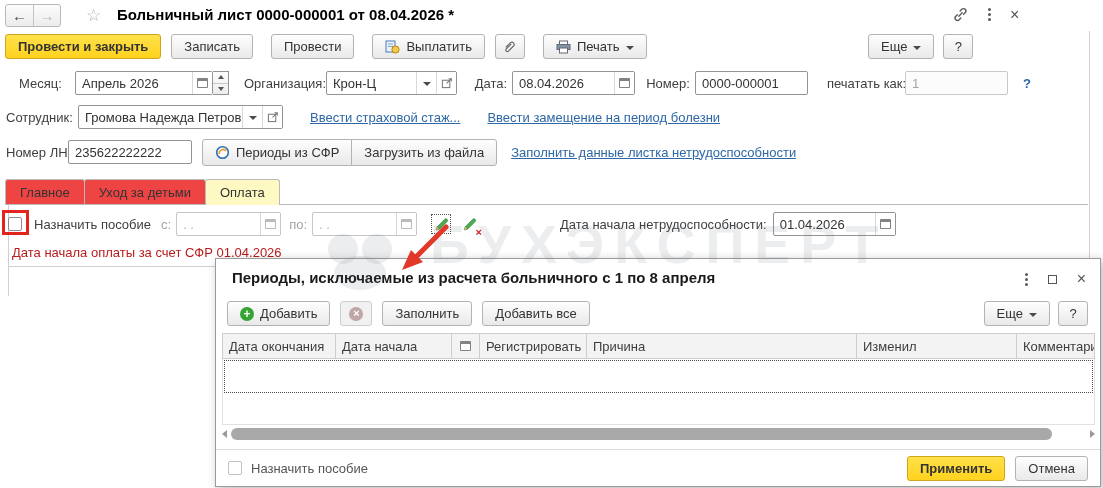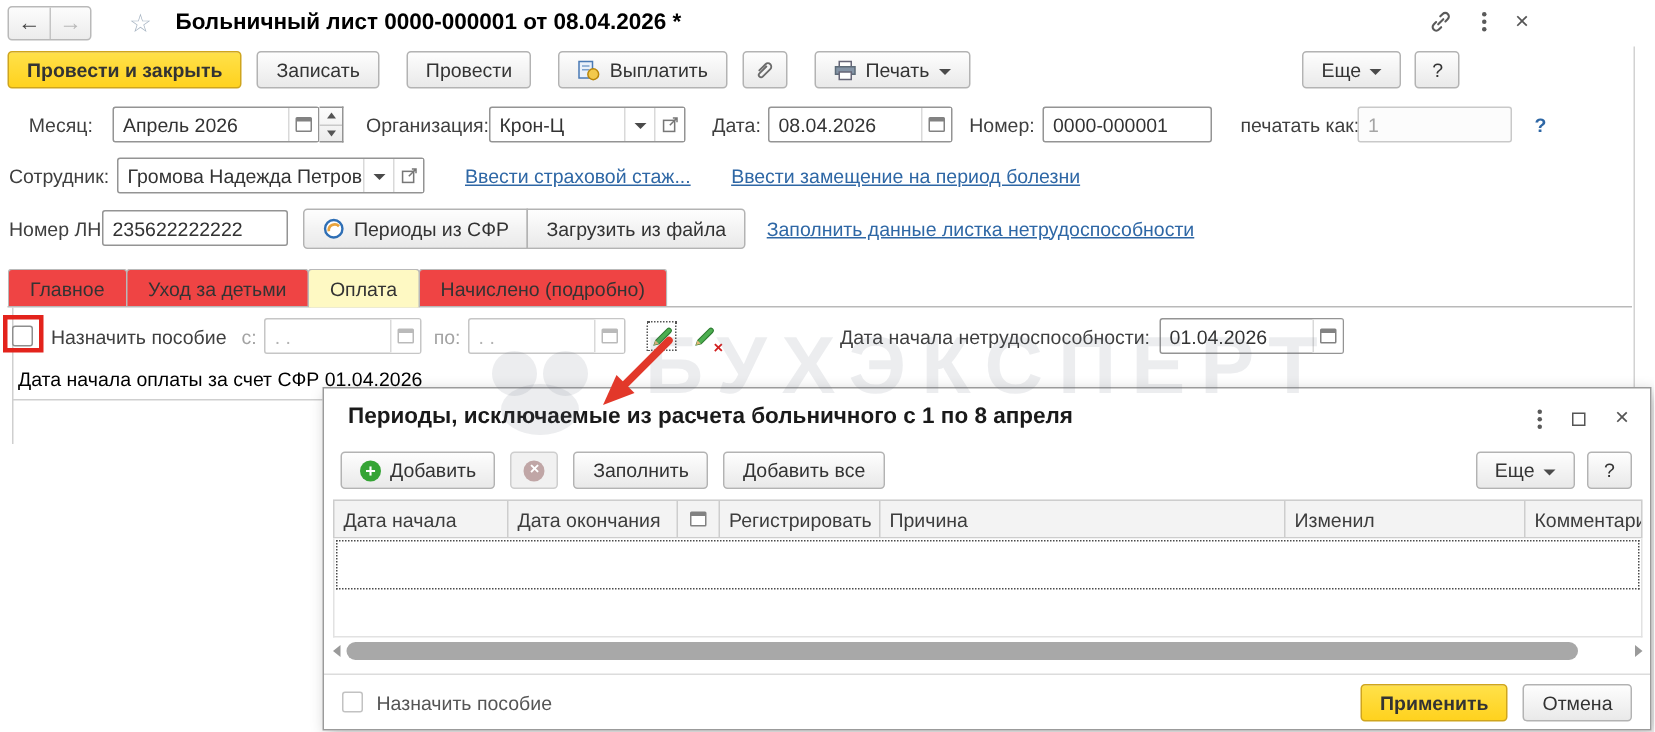--- a/index.html
+++ b/index.html
@@ -76,21 +76,21 @@
          border-bottom:none; border-radius:3px 3px 0 0; background:#ef4444; margin-right:-1px; cursor:pointer;
          color:#333; white-space:nowrap; }
   .tab.active { background:#fef9c3; height:26px; margin-bottom:-1px; z-index:2; }
 
   
   .panel-left { position:absolute; left:8px; top:205px; width:1px; height:91px; background:#cfcfcf; }
   .panel-bottom { position:absolute; left:8px; top:266px; width:208px; height:1px; background:#cfcfcf; }
   .win-right { position:absolute; left:1089px; top:31px; width:1px; height:227px; background:#d2d2d2; }
   .payrow { position:absolute; left:8px; top:211px; height:26px; display:flex; align-items:center; }
   .disab { position:absolute; left:560px; top:211px; height:26px; display:flex; align-items:center; gap:6px; }
-  .note { position:absolute; left:12px; top:245px; color:#000000; white-space:nowrap; }
+  .note { position:absolute; left:12px; top:245px; color:#b91c1c; white-space:nowrap; }
   .pencil-wrap { display:inline-flex; align-items:center; justify-content:center; width:20px; height:20px; }
   .pencil-wrap.focus { border:1px dotted #555; }
   .pencil2 { position:relative; }
   .pencil2 .redx { position:absolute; right:-3px; bottom:-4px; color:#d21f1f; font-weight:bold; font-size:11px; line-height:1; }
 
   
   .red-box { position:absolute; left:2px; top:210px; width:27px; height:25px; border:3px solid #e3231c; z-index:70; }
   .red-arrow { position:absolute; left:398px; top:222px; z-index:71; }
 
   
@@ -308,23 +308,20 @@
   <div class="tabs">
     <div class="tab">
         <span>Главное</span>
       </div>
     <div class="tab">
         <span>Уход за детьми</span>
       </div>
     <div class="tab active">
         <span>Оплата</span>
       </div>
-    <div class="tab">
-        <span>Начислено (подробно)</span>
-      </div>
   </div>
 
   <div class="panel-left"></div>
   <div class="panel-bottom"></div>
   <div class="win-right"></div>
 
   <div class="payrow">
     <span class="cb"></span>
     <span class="lbl" style="margin-left:12px;">Назначить пособие</span>
     <span class="lbl gray" style="margin-left:10px;">с:</span>
@@ -399,22 +396,22 @@
       <button class="btn">
         <span class="blabel">Еще</span>
         <span class="caret"></span>
       </button>
       <button class="btn icon-only">
         <span class="blabel">?</span>
       </button>
     </div>
 
     <div class="dlg-header">
+      <div class="hc" style="width:113px;">Дата окончания</div>
       <div class="hc" style="width:116px;">Дата начала</div>
-      <div class="hc" style="width:113px;">Дата окончания</div>
       <div class="hc cicon" style="width:28px;">
           <i class="cal"></i>
         </div>
       <div class="hc" style="width:107px;">Регистрировать</div>
       <div class="hc" style="width:270px;">Причина</div>
       <div class="hc" style="width:160px;">Изменил</div>
       <div class="hc">Комментарий</div>
     </div>
 
     <div class="dlg-body">

